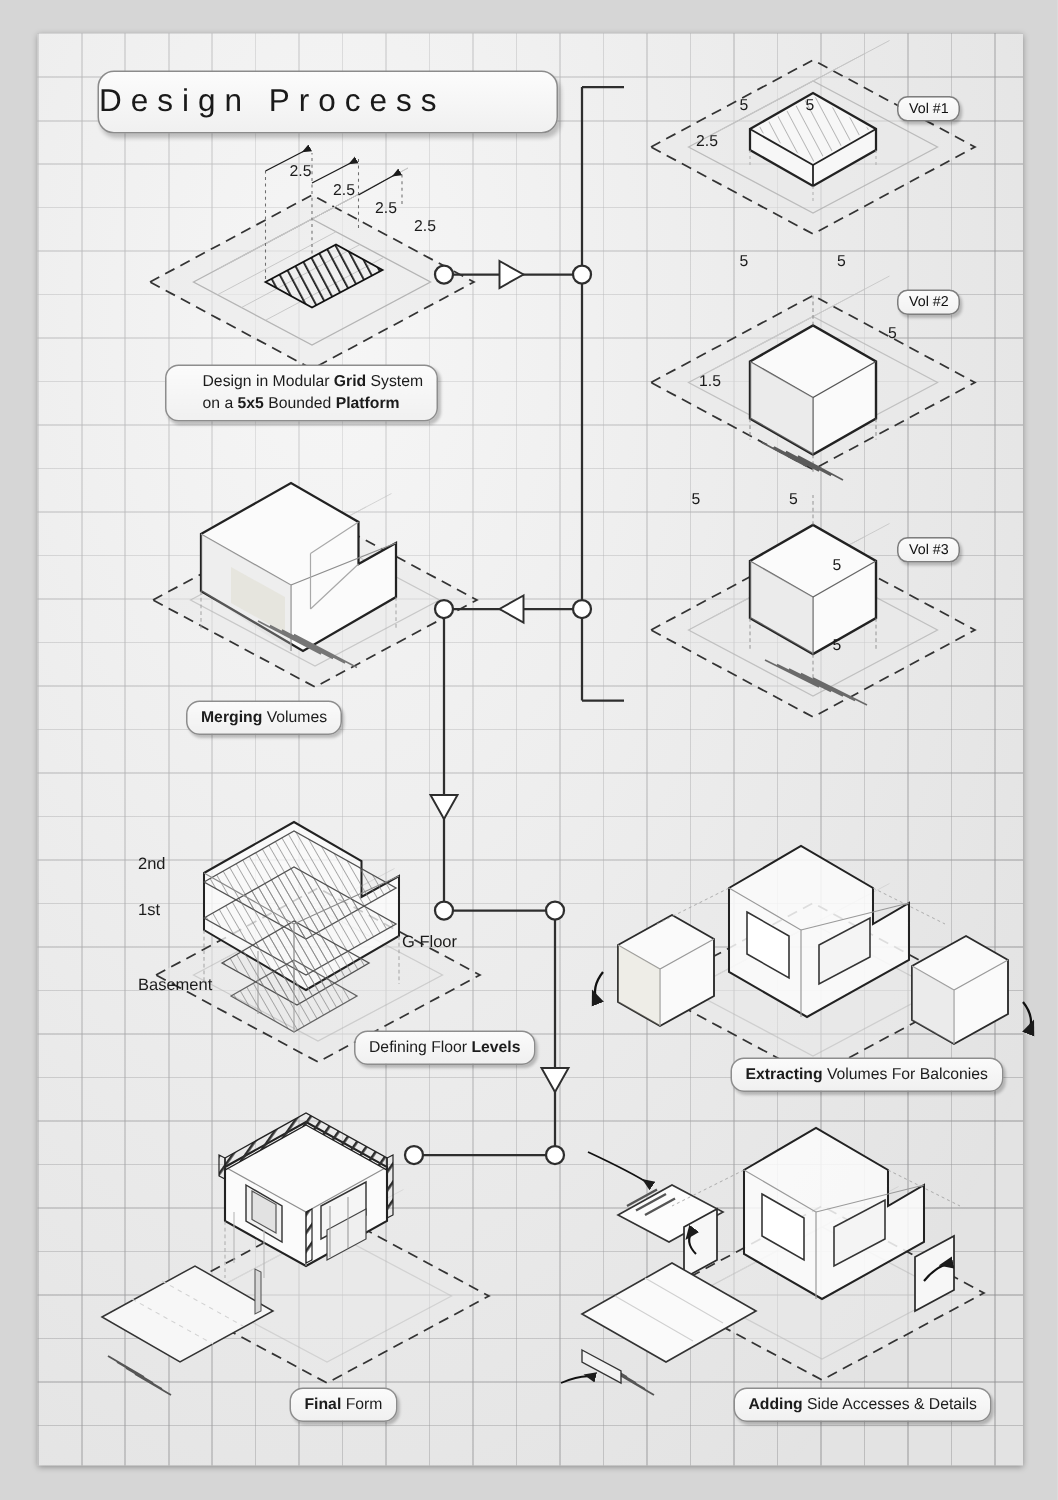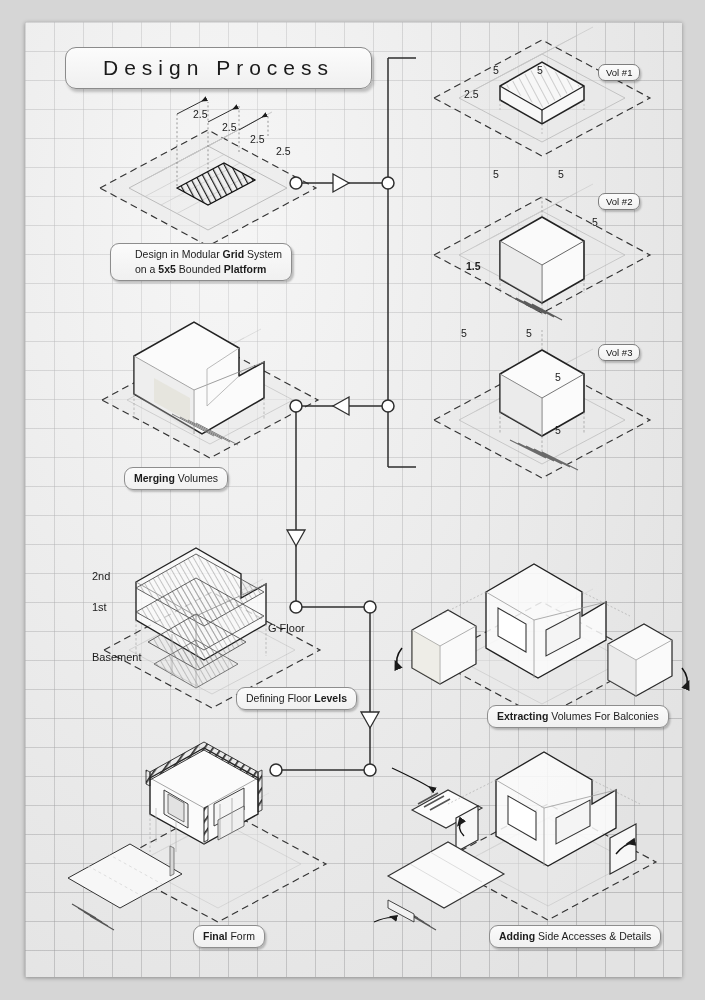--- a/index.html
+++ b/index.html
@@ -35,21 +35,21 @@
     position:absolute;background:linear-gradient(#fcfcfc,#f1f1f1);
     border:1px solid #7e7e7e;border-radius:7px;
     padding:2px 7px;font-size:9.5px;color:#111;
     box-shadow:1.5px 2px 2px rgba(0,0,0,.22);white-space:nowrap;
   }
   #title{
     position:absolute;left:65px;top:47px;width:305px;height:40px;
     background:linear-gradient(#fcfcfc,#f0f0f0);
     border:1px solid #8b8b8b;border-radius:11px;
     box-shadow:2px 3px 3px rgba(0,0,0,.22);
-    display:flex;align-items:center;justify-content:center;
+    display:flex;align-items:center;justify-content:flex-start;
   }
   #title span{font-size:21px;letter-spacing:6px;color:#1a1a1a;font-weight:500;}
 
   .dim{position:absolute;font-size:10.5px;color:#1b1b1b;white-space:nowrap;}
   .flbl{position:absolute;font-size:11px;color:#1b1b1b;white-space:nowrap;}
 </style>
 </head>
 <body>
 
 <div id="page">
@@ -317,30 +317,30 @@
   <div class="dim" style="left:250px;top:133px;">2.5</div>
   <div class="dim" style="left:276px;top:145px;">2.5</div>
 
   <div class="dim" style="left:493px;top:64px;">5</div>
   <div class="dim" style="left:537px;top:64px;">5</div>
   <div class="dim" style="left:464px;top:88px;">2.5</div>
 
   <div class="dim" style="left:493px;top:168px;">5</div>
   <div class="dim" style="left:558px;top:168px;">5</div>
   <div class="dim" style="left:592px;top:216px;">5</div>
-  <div class="dim" style="left:466px;top:260px;font-weight:bold;">1.5</div>
+  <div class="dim" style="left:466px;top:248px;">1.5</div>
 
   <div class="dim" style="left:461px;top:327px;">5</div>
   <div class="dim" style="left:526px;top:327px;">5</div>
   <div class="dim" style="left:555px;top:371px;">5</div>
   <div class="dim" style="left:555px;top:424px;">5</div>
 
   <div class="badge" style="left:598px;top:64px;">Vol #1</div>
   <div class="badge" style="left:598px;top:193px;">Vol #2</div>
-  <div class="badge" style="left:598px;top:344px;">Vol #3</div>
+  <div class="badge" style="left:598px;top:358px;">Vol #3</div>
 
   <div class="flbl" style="left:92px;top:570px;">2nd</div>
   <div class="flbl" style="left:92px;top:601px;">1st</div>
   <div class="flbl" style="left:268px;top:622px;text-align:right;">G Floor</div>
   <div class="flbl" style="left:92px;top:651px;">Basement</div>
 
   <div class="cap" style="left:110px;top:243px;padding-left:24px;">
     <div><span>Design in Modular </span><b>Grid</b><span> System</span></div>
     <div><span>on a </span><b>5x5</b><span> Bounded </span><b>Platform</b></div>
   </div>

